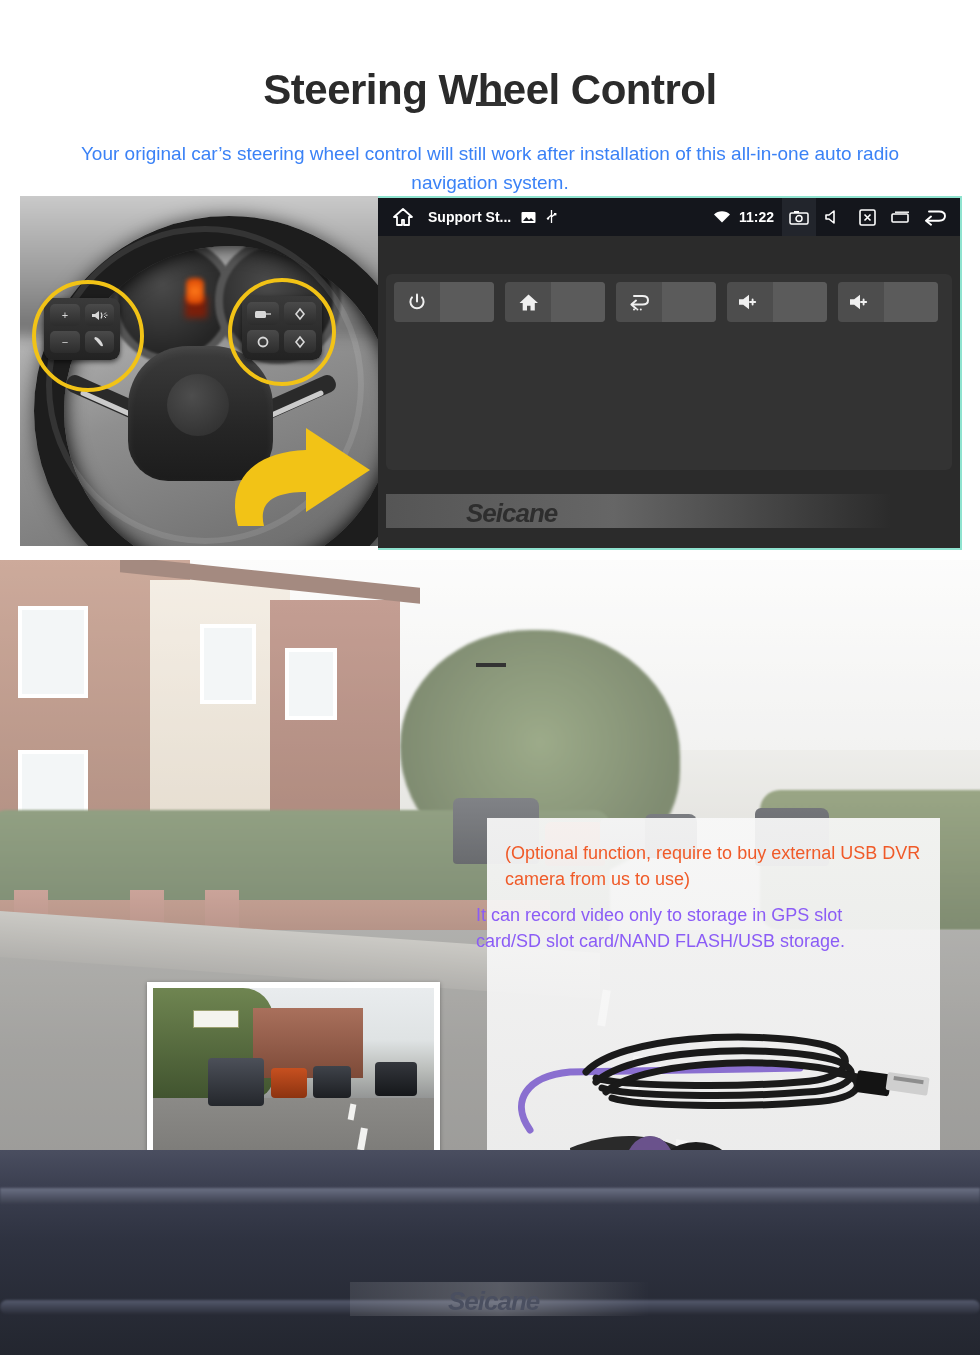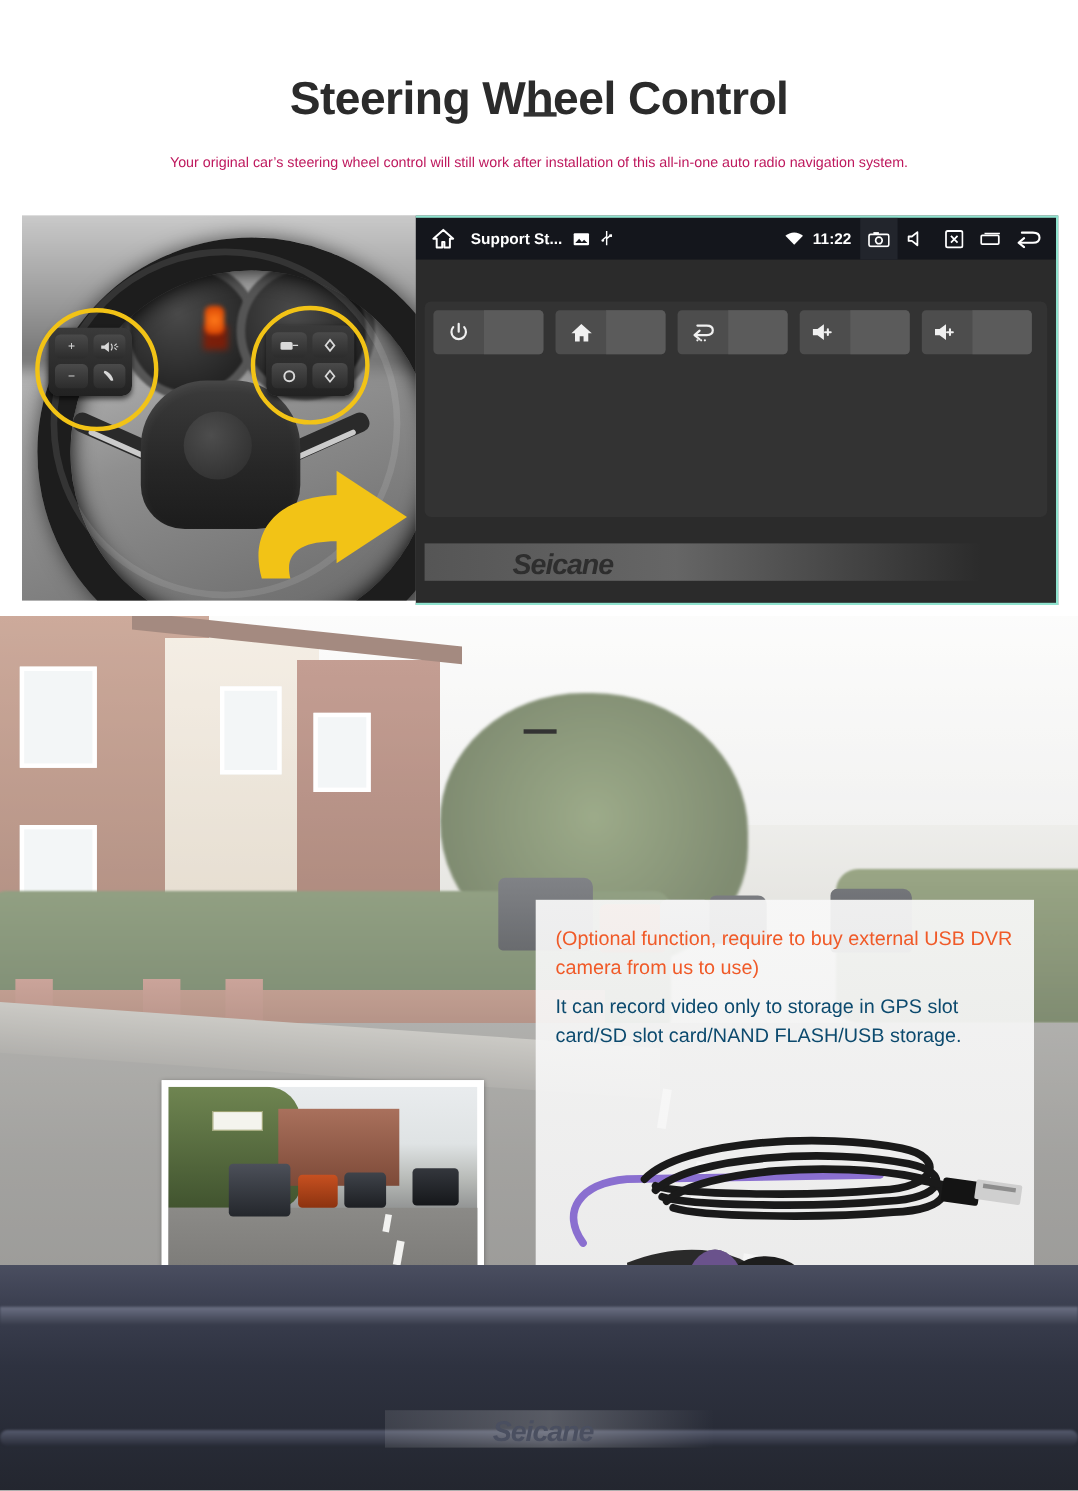--- a/index.html
+++ b/index.html
@@ -4,21 +4,21 @@
 <style>
   html,body{margin:0;padding:0;background:#fff;}
   body{width:980px;height:1355px;font-family:"Liberation Sans",sans-serif;overflow:hidden;position:relative;}
 
   
   .sec1{position:relative;width:980px;height:560px;background:#fff;}
   .s1-title{position:absolute;top:38px;left:0;width:980px;text-align:center;
             font-size:42px;font-weight:bold;color:#2b2b2b;letter-spacing:-0.5px;}
   .s1-divider{position:absolute;top:102px;left:476px;width:30px;height:4px;background:#333;}
   .s1-sub{position:absolute;top:120px;left:40px;width:900px;text-align:center;
-          font-size:13px;line-height:29px;color:#be185d;}
+          font-size:19px;line-height:29px;color:#3b82f6;}
 
   .media-row{position:absolute;top:196px;left:20px;width:940px;height:350px;}
 
   
   .wheel-photo{position:absolute;left:0;top:0;width:358px;height:350px;overflow:hidden;
                background:linear-gradient(160deg,#d8d8d8 0%,#bcbcbc 25%,#8f8f8f 55%,#6a6a6a 100%);}
   .dash-blur{position:absolute;left:-20px;top:-10px;width:420px;height:150px;
              background:linear-gradient(180deg,#cfcfcf,#9a9a9a 60%,#6f6f6f);filter:blur(7px);}
   .gauge{position:absolute;border-radius:50%;background:radial-gradient(circle at 40% 35%,#4a4a4a,#262626 70%,#1b1b1b);
          border:8px solid #555;filter:blur(1.2px);}
@@ -117,21 +117,21 @@
   .s2-divider{position:absolute;top:103px;left:476px;width:30px;height:4px;background:#333;}
 
   .inset{position:absolute;left:147px;top:982px;width:293px;height:219px;background:#fff;
          border:6px solid #fff;box-sizing:border-box;overflow:hidden;box-shadow:0 1px 4px rgba(0,0,0,.35);}
   .inset-scene{position:absolute;inset:0;background:
       linear-gradient(180deg,#e9ecee 0%,#dfe3e4 25%,#b9bcb9 40%,#8e9090 55%,#787877 75%,#6c6c6b 100%);}
 
   .panel{position:absolute;left:487px;top:818px;width:453px;height:470px;
          background:linear-gradient(180deg,rgba(248,248,248,.93),rgba(244,244,244,.88));}
   .panel-red{position:absolute;left:505px;top:840px;width:430px;font-size:18px;line-height:26px;color:#f05a28;}
-  .panel-gray{position:absolute;left:505px;top:902px;width:420px;font-size:18px;line-height:26px;color:#0c4a6e;}
+  .panel-gray{position:absolute;left:476px;top:902px;width:420px;font-size:18px;line-height:26px;color:#8b5cf6;}
   .optbtn{position:absolute;left:605px;top:1255px;width:215px;height:43px;background:#fff;
           border:1px solid #b9b9b9;display:flex;align-items:center;justify-content:center;
           color:#f05a28;font-size:18px;}
   .cam{position:absolute;left:500px;top:1010px;width:440px;height:230px;}
   .dash-fg{position:absolute;left:0;top:1150px;width:980px;height:205px;
            background:linear-gradient(180deg,#4a4e60 0%,#3b3f50 18%,#2e3240 45%,#23262f 100%);}
   .dash-ridge{position:absolute;left:0;top:1188px;width:980px;height:16px;
            background:linear-gradient(180deg,#6b7084,#3a3e4d);filter:blur(1px);}
   .dash-ridge2{position:absolute;left:0;top:1300px;width:980px;height:14px;
            background:linear-gradient(180deg,#555a6d,#2b2e3a);filter:blur(1px);border-radius:40px;}

